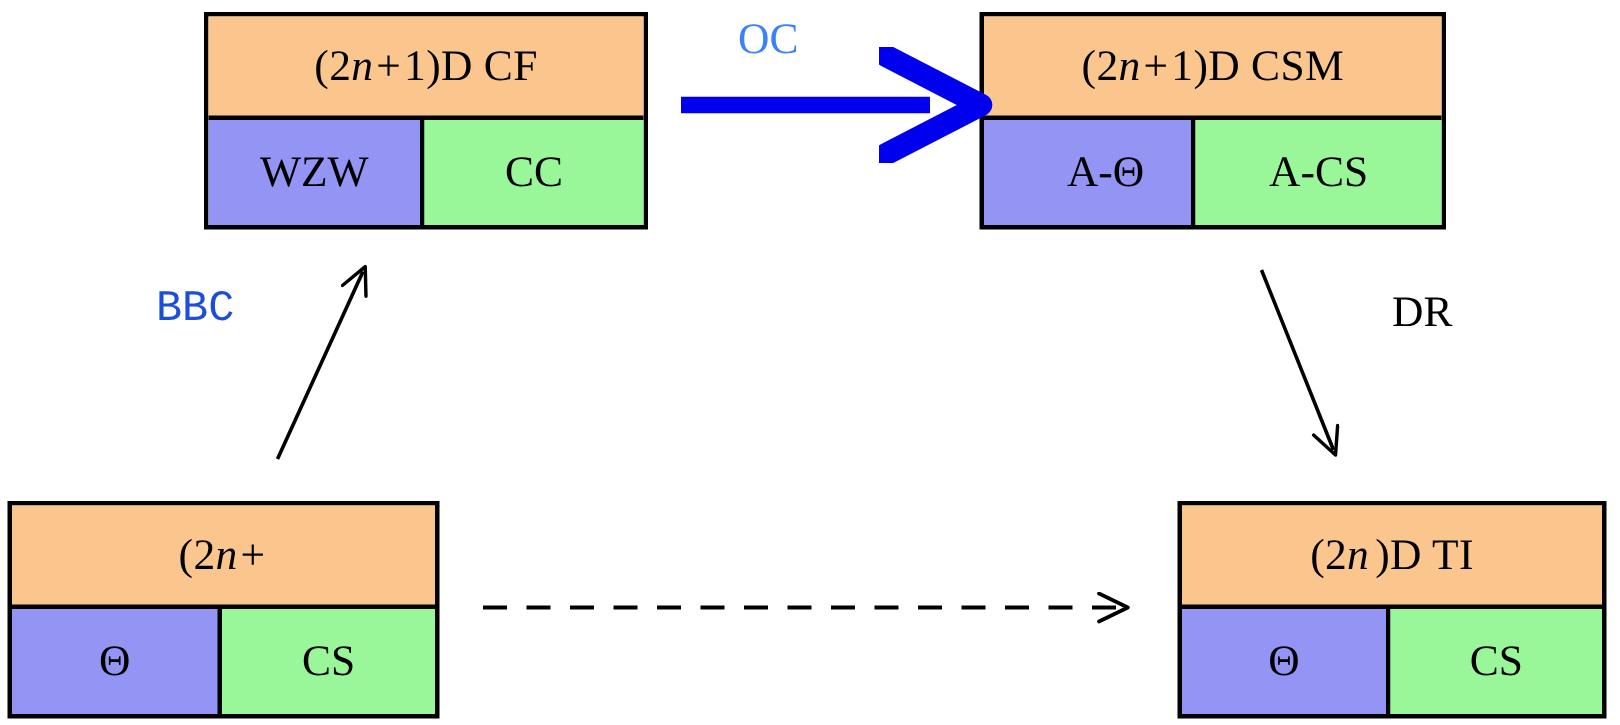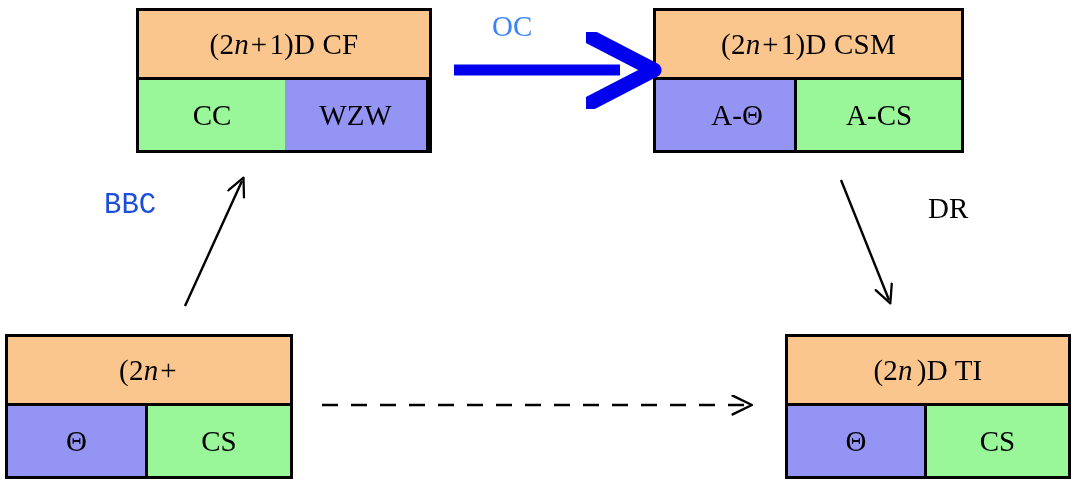--- a/index.html
+++ b/index.html
@@ -115,22 +115,22 @@
 <div id="canvas">
 
   <div class="node" id="node-cf">
     <div class="node-title">
       <span>(2</span>
         <span class="mvar">n</span>
         <span class="mop">+</span>
         <span>1)D CF</span>
     </div>
     <div class="node-row">
+      <div class="cell cell-left">WZW</div>
       <div class="cell cell-right">CC</div>
-      <div class="cell cell-left">WZW</div>
     </div>
   </div>
 
   <div class="node" id="node-csm">
     <div class="node-title">
       <span>(2</span>
         <span class="mvar">n</span>
         <span class="mop">+</span>
         <span>1)D CSM</span>
     </div>

